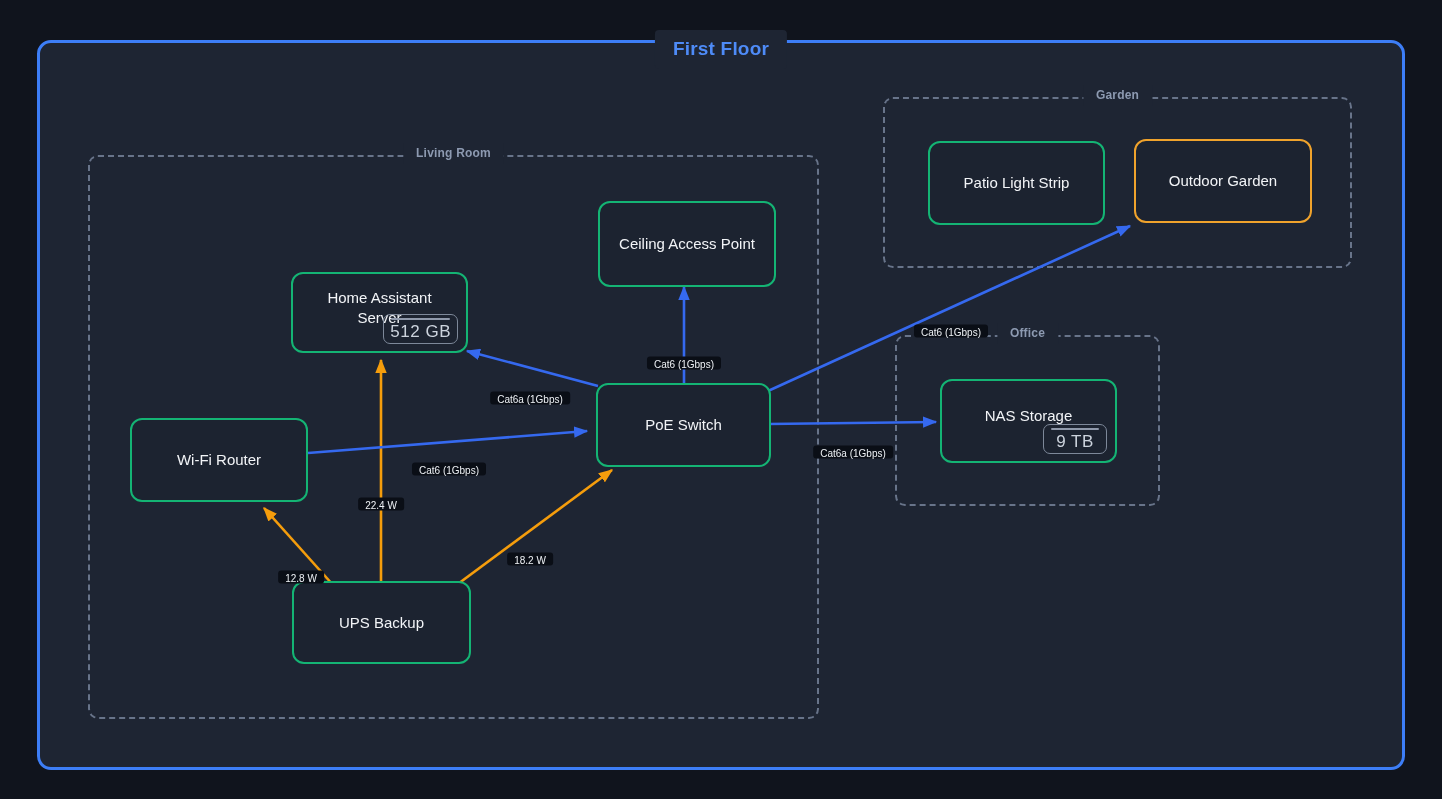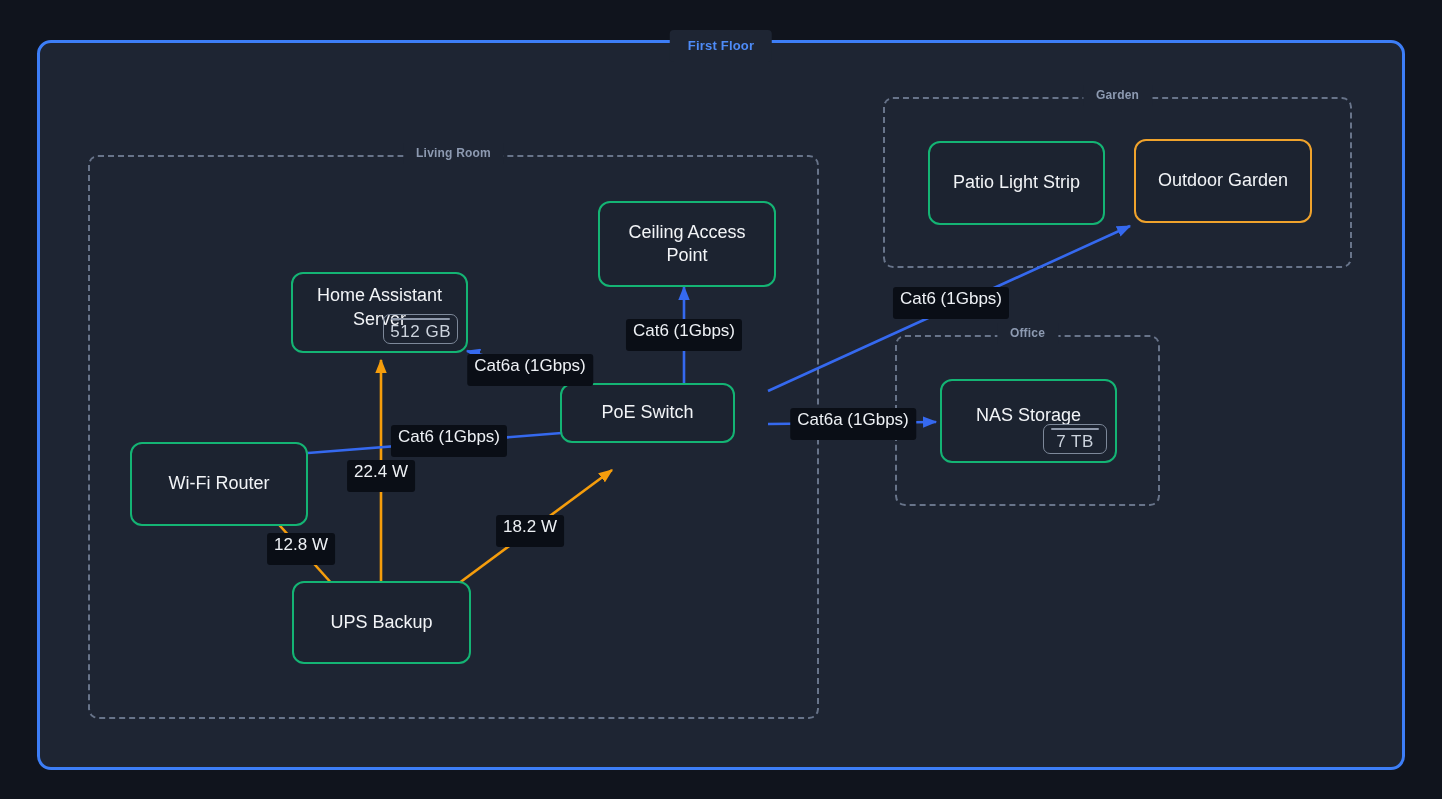--- a/index.html
+++ b/index.html
@@ -21,21 +21,21 @@
     border: 3px solid #3d7ef7;
     border-radius: 14px;
     z-index: 0;
   }
   .floor-title {
     position: absolute;
     top: -13px; left: 50%;
     transform: translateX(-50%);
     background: #1e2533;
     padding: 8px 18px 9px;
-    font-size: 13px;
+    font-size: 19px;
     font-weight: bold;
     color: #4e8bf7;
     letter-spacing: 0.2px;
     white-space: nowrap;
     border-radius: 4px;
   }
 
   
   .room {
     position: absolute;
@@ -67,21 +67,21 @@
     background: #1c2330;
     display: flex;
     align-items: center;
     justify-content: center;
     text-align: center;
     z-index: 3;
     padding: 6px 12px;
   }
   .device.orange { border-color: #f0a32c; }
   .device-label {
-    font-size: 18px;
+    font-size: 15px;
     color: #f2f4f7;
     line-height: 1.3;
   }
   .device.has-badge { padding-bottom: 16px; }
 
   .storage-badge {
     position: absolute;
     right: 8px; bottom: 7px;
     min-width: 64px;
     border: 1.5px solid #7d8899;
@@ -100,25 +100,26 @@
     color: #ccd3dd;
     letter-spacing: 0.5px;
   }
 
   
   .edge-label {
     position: absolute;
     transform: translate(-50%, -50%);
     background: #0a0e16;
     color: #eef1f5;
-    font-size: 17px;
-    padding: 2px 7px 10px;
+    font-size: 10px;
+    padding: 2px 7px 0;
     border-radius: 3px;
     white-space: nowrap;
     z-index: 4;
+    margin-top: 28px;
   }
 </style>
 </head>
 <body>
 
 <div class="floor">
   <div class="floor-title">First Floor</div>
 </div>
 
 <div class="room" style="left:88px; top:155px; width:731px; height:564px;">
@@ -155,49 +156,49 @@
 </svg>
 
 <div class="device has-badge" style="left:291px; top:272px; width:177px; height:81px;">
   <span class="device-label">Home Assistant Server</span>
   <div class="storage-badge">
     <div class="bar"></div>
     <span class="cap">512 GB</span>
   </div>
 </div>
 
-<div class="device" style="left:130px; top:442px; width:178px; height:84px;">
+<div class="device" style="left:130px; top:418px; width:178px; height:84px;">
   <span class="device-label">Wi-Fi Router</span>
 </div>
 
 <div class="device" style="left:292px; top:581px; width:179px; height:83px;">
   <span class="device-label">UPS Backup</span>
 </div>
 
-<div class="device" style="left:560px; top:383px; width:175px; height:60px;">
+<div class="device" style="left:596px; top:383px; width:175px; height:84px;">
   <span class="device-label">PoE Switch</span>
 </div>
 
 <div class="device" style="left:598px; top:201px; width:178px; height:86px;">
   <span class="device-label">Ceiling Access Point</span>
 </div>
 
 <div class="device" style="left:928px; top:141px; width:177px; height:84px;">
   <span class="device-label">Patio Light Strip</span>
 </div>
 
 <div class="device orange" style="left:1134px; top:139px; width:178px; height:84px;">
   <span class="device-label">Outdoor Garden</span>
 </div>
 
 <div class="device has-badge" style="left:940px; top:379px; width:177px; height:84px;">
   <span class="device-label">NAS Storage</span>
   <div class="storage-badge">
     <div class="bar"></div>
-    <span class="cap">7 TB</span>
+    <span class="cap">9 TB</span>
   </div>
 </div>
 
 <div class="edge-label" style="left:449px; top:441px;">Cat6 (1Gbps)</div>
 <div class="edge-label" style="left:530px; top:370px;">Cat6a (1Gbps)</div>
 <div class="edge-label" style="left:684px; top:335px;">Cat6 (1Gbps)</div>
 <div class="edge-label" style="left:853px; top:424px;">Cat6a (1Gbps)</div>
 <div class="edge-label" style="left:951px; top:303px;">Cat6 (1Gbps)</div>
 <div class="edge-label" style="left:381px; top:476px;text-align:center;">22.4 W</div>
 <div class="edge-label" style="left:301px; top:549px;">12.8 W</div>

